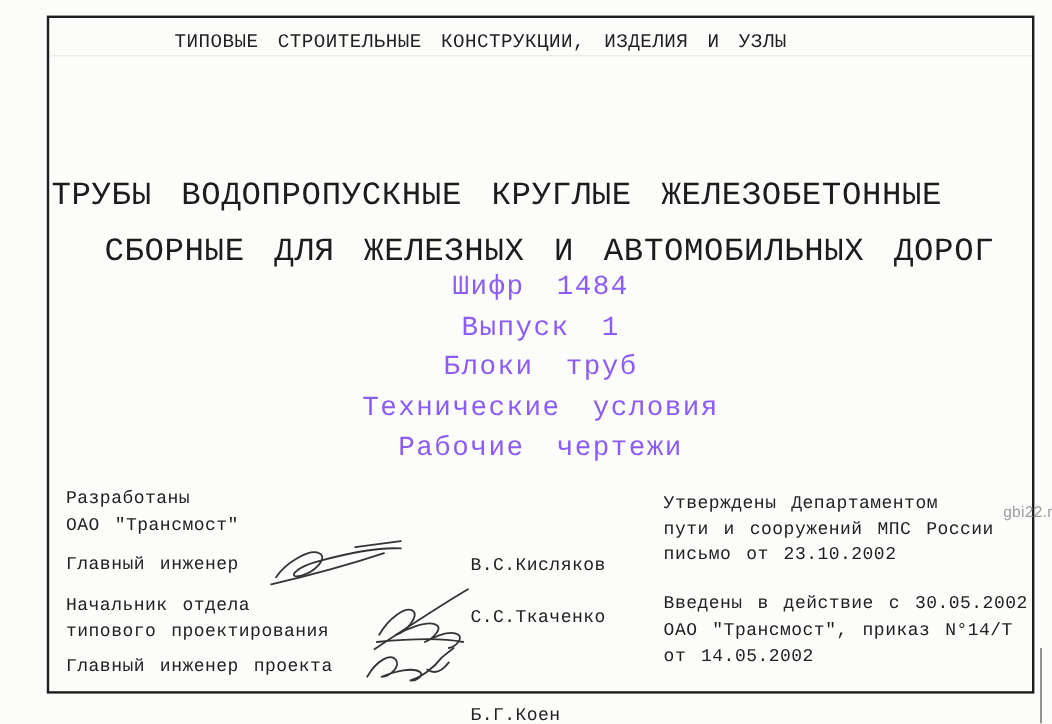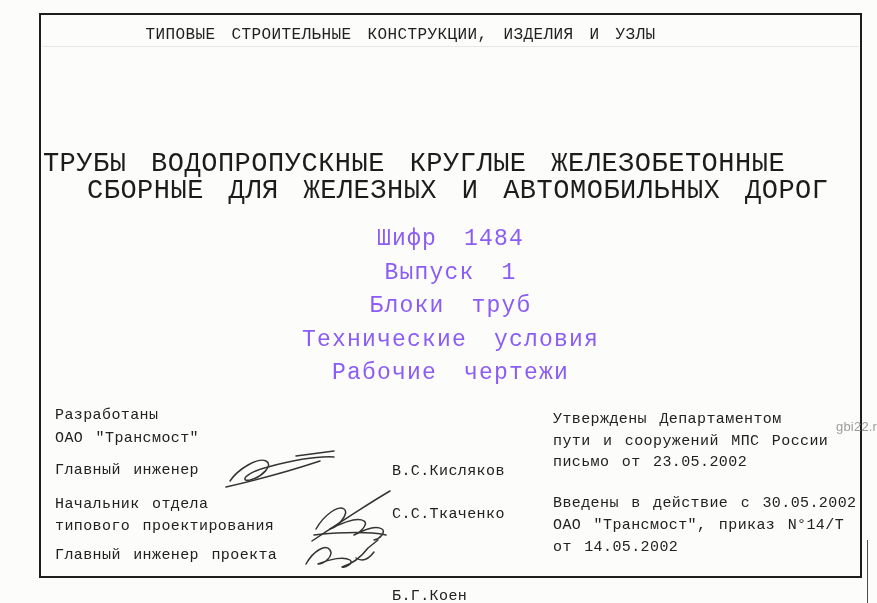--- a/index.html
+++ b/index.html
@@ -32,21 +32,21 @@
     position:absolute; left:42px; top:46px; width:817px;
     border-top:1px solid #e7e7e5;
   }
 
   .title-line {
     position:absolute; left:39px; width:750px; text-align:center;
     font-size:27px; line-height:30px; letter-spacing:0.5px; word-spacing:8px;
     white-space:nowrap; color:#1c1c1c;
   }
   .title-line.l1 { top:149px; }
-  .title-line.l2 { top:176px;padding-left:48px; }
+  .title-line.l2 { top:196px;padding-left:48px; }
 
   .subtitle-block {
     position:absolute; left:39px; top:223px; width:823px;
     text-align:center; font-size:23px; line-height:33.5px;
     letter-spacing:1.2px; word-spacing:12px; color:#8b5cf6;
   }
 
   .txt {
     position:absolute; font-size:15px; line-height:20px;
     letter-spacing:0.4px; word-spacing:3px; white-space:nowrap;
@@ -105,21 +105,21 @@
 
   <div class="txt" style="left:55px; top:546px;">Главный инженер проекта</div>
   <svg class="sig-svg" style="left:300px; top:536px;" width="82" height="36" viewBox="0 0 82 36">
     <path d="M6 28 C14 14, 26 8, 30 14 C34 20, 24 28, 18 28 C30 23, 44 20, 50 24 C54 27, 46 32, 42 31 C52 28, 62 20, 68 12 L78 4"></path>
     <path d="M56 22 C62 26, 68 24, 74 16"></path>
   </svg>
   <div class="txt" style="left:392px; top:547px;margin-top:40px;">Б.Г.Коен</div>
 
   <div class="txt" style="left:553px; top:410px;">Утверждены Департаментом</div>
   <div class="txt" style="left:553px; top:432px;">пути и сооружений МПС России</div>
-  <div class="txt" style="left:553px; top:453px;">письмо от 23.05.2002</div>
+  <div class="txt" style="left:553px; top:453px;">письмо от 23.10.2002</div>
 
   <div class="txt" style="left:553px; top:494px;">Введены в действие с 30.05.2002</div>
   <div class="txt" style="left:553px; top:516px;">ОАО "Трансмост", приказ N°14/Т</div>
   <div class="txt" style="left:553px; top:538px;">от 14.05.2002</div>
 
   <div class="watermark">gbi22.ru</div>
 
 </div>
 
 </body></html>

